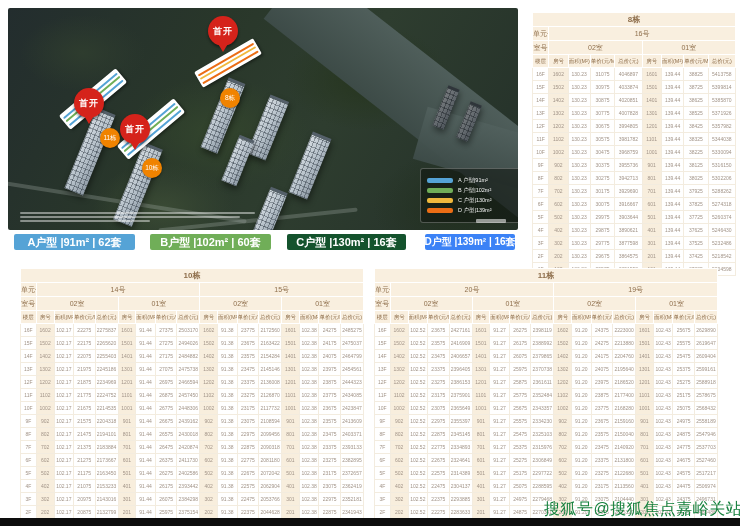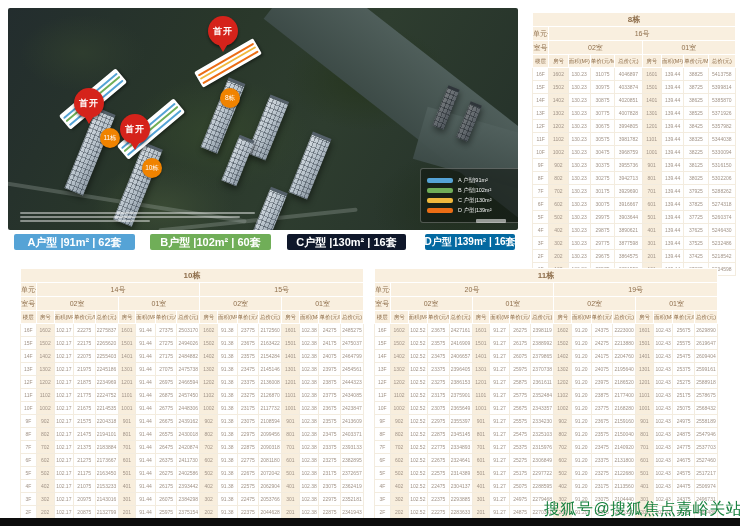--- a/index.html
+++ b/index.html
@@ -132,22 +132,22 @@
       <i style="width:235px;"></i>
         <i style="width:220px;"></i>
         <i style="width:130px;"></i>
     </div>
     <div class="mini-cap"></div>
   </div>
 
   <div id="banners">
       <div class="banner" style="left: 14px; width: 121px; background: rgb(85, 163, 214);">A户型 |91m² | 62套</div>
       <div class="banner" style="left: 150px; width: 121px; background: rgb(112, 174, 88);">B户型 |102m² | 60套</div>
-      <div class="banner" style="left: 287px; width: 119px; background: #0f172a;">C户型 |130m² | 16套</div>
-      <div class="banner" style="left: 425px; width: 90px; background: #0369a1; font-size: 10px;">D户型 |139m² | 16套</div>
+      <div class="banner" style="left: 287px; width: 119px; background: #14532d;">C户型 |130m² | 16套</div>
+      <div class="banner" style="left: 425px; width: 90px; background: #3b82f6; font-size: 10px;">D户型 |139m² | 16套</div>
     </div>
 
   <div id="tables">
       <table class="ptable" style="left: 532px; top: 12px; width: 204px; height: 246px;">
         <colgroup>
           <col style="width: 8%;">
           <col style="width: 9.5%;">
           <col style="width: 11%;">
           <col style="width: 12%;">
           <col style="width: 13.5%;">

